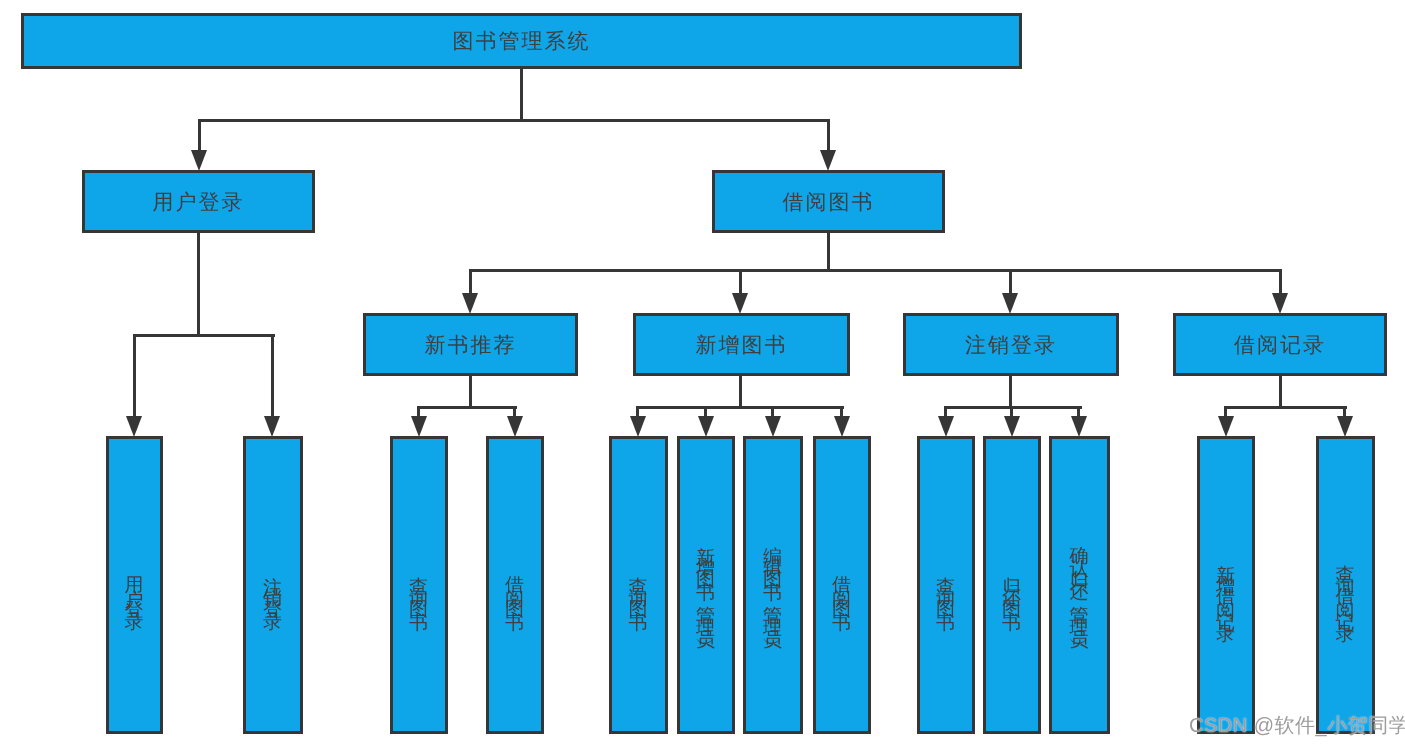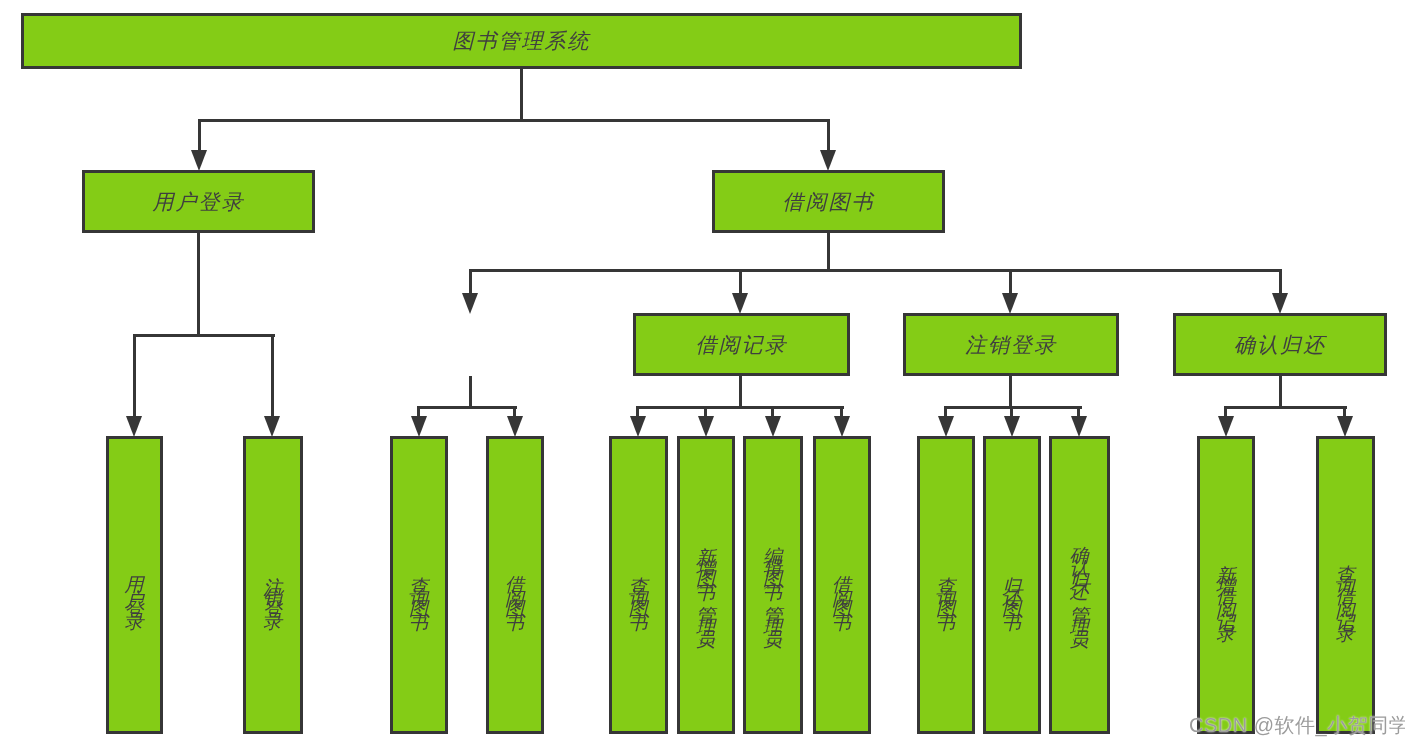--- a/index.html
+++ b/index.html
@@ -4,24 +4,23 @@
 <style>
   :root{
     --line:#363636; --text:#3f3f3f; --watermark:#9c9c9c; --bg:#ffffff;
   }
   html,body{margin:0;padding:0;background:var(--bg);}
   #canvas{
     position:relative;width:1405px;height:747px;background:var(--bg);
     font-family:"Liberation Sans","DejaVu Sans",sans-serif;overflow:hidden;
   }
   .box{
-    position:absolute;background:#84cc16;border:3px solid var(--line);
+    position:absolute;background:#0ea5e9;border:3px solid var(--line);
     box-sizing:border-box;display:flex;align-items:center;justify-content:center;
     color:var(--text);
-    font-style:italic;
   }
   .hbox{font-size:21px;letter-spacing:2px;white-space:nowrap;}
   .vbox{
     writing-mode:vertical-rl;text-orientation:mixed;
     font-size:19px;letter-spacing:12px;line-height:1;
   }
   .vl{position:absolute;width:3px;background:var(--line);}
   .hl{position:absolute;height:3px;background:var(--line);}
   .arr{
     position:absolute;width:0;height:0;
@@ -61,23 +60,24 @@
   <div class="hl" style="left:469px;top:269px;width:813px"></div>
   <div class="vl" style="left:469px;top:269px;height:26px"></div>
   <div class="arr" style="left:462px;top:293px"></div>
   <div class="vl" style="left:739px;top:269px;height:26px"></div>
   <div class="arr" style="left:732px;top:293px"></div>
   <div class="vl" style="left:1009px;top:269px;height:26px"></div>
   <div class="arr" style="left:1002px;top:293px"></div>
   <div class="vl" style="left:1279px;top:269px;height:26px"></div>
   <div class="arr" style="left:1272px;top:293px"></div>
 
-  <div class="box hbox" style="left:633px;top:313px;width:217px;height:63px">借阅记录</div>
+  <div class="box hbox" style="left:363px;top:313px;width:215px;height:63px">新书推荐</div>
+  <div class="box hbox" style="left:633px;top:313px;width:217px;height:63px">新增图书</div>
   <div class="box hbox" style="left:903px;top:313px;width:216px;height:63px">注销登录</div>
-  <div class="box hbox" style="left:1173px;top:313px;width:214px;height:63px">确认归还</div>
+  <div class="box hbox" style="left:1173px;top:313px;width:214px;height:63px">借阅记录</div>
 
   <div class="vl" style="left:469px;top:376px;height:32px"></div>
   <div class="vl" style="left:739px;top:376px;height:32px"></div>
   <div class="vl" style="left:1009px;top:376px;height:32px"></div>
   <div class="vl" style="left:1279px;top:376px;height:32px"></div>
 
   <div class="hl" style="left:417px;top:406px;width:100px"></div>
   <div class="hl" style="left:636px;top:406px;width:208px"></div>
   <div class="hl" style="left:944px;top:406px;width:138px"></div>
   <div class="hl" style="left:1224px;top:406px;width:123px"></div>

